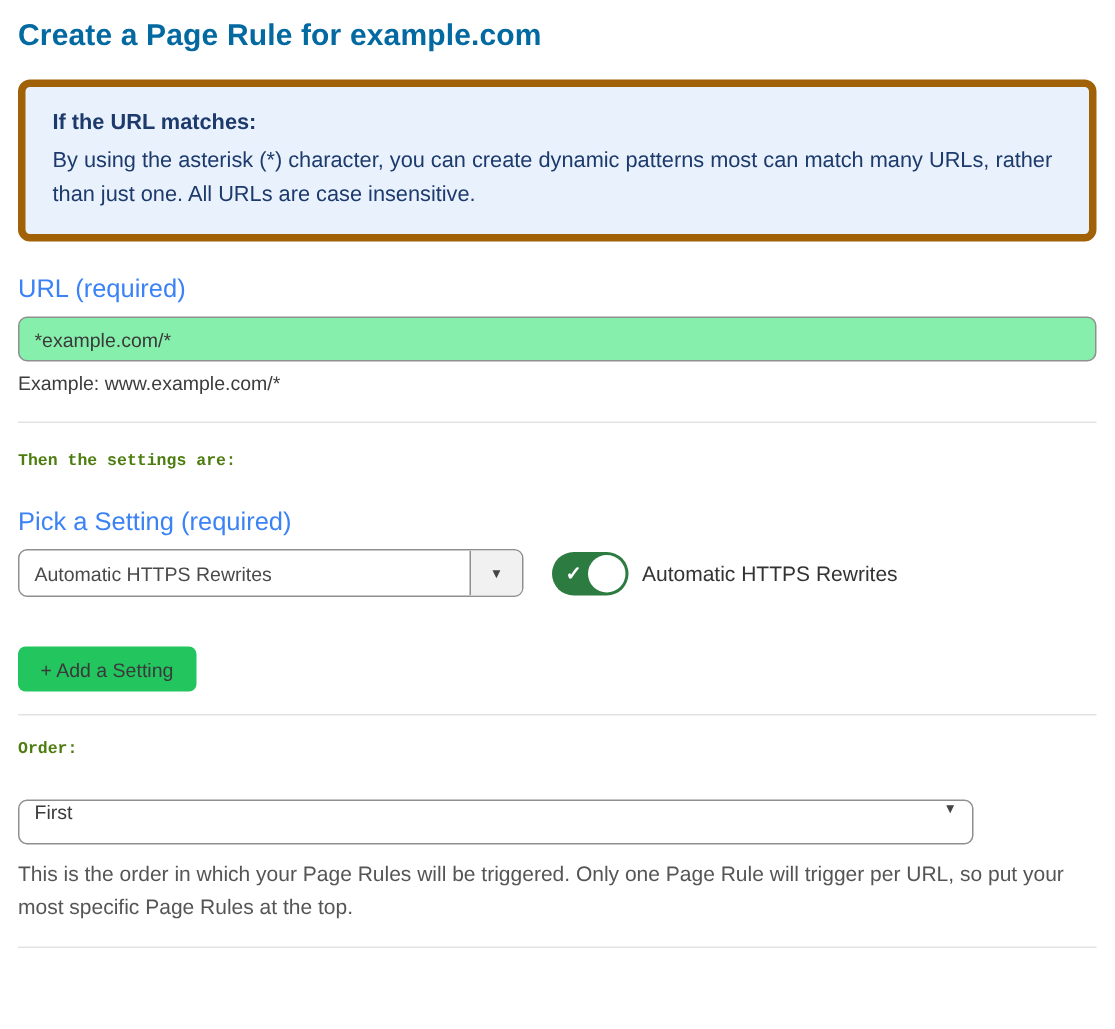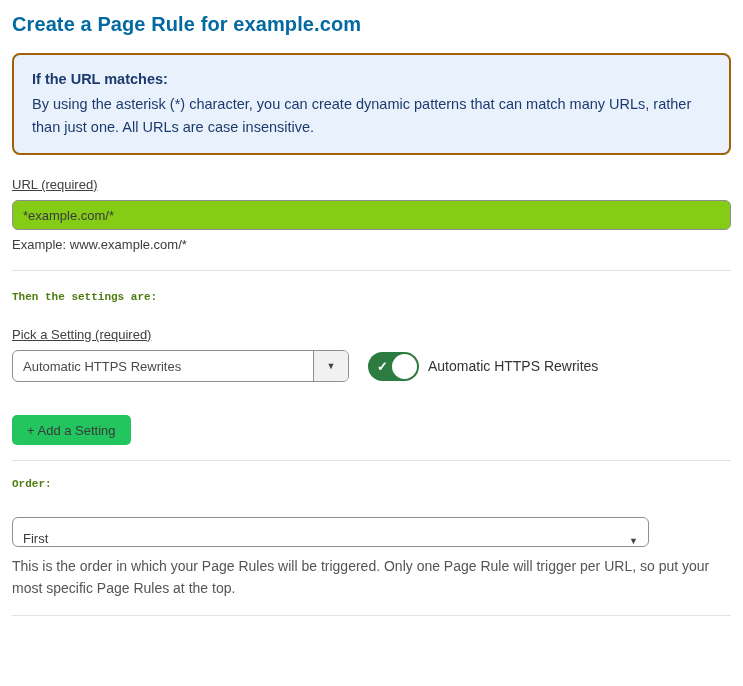--- a/index.html
+++ b/index.html
@@ -16,56 +16,55 @@
   .page-title {
     font-size: 20px;
     font-weight: bold;
     color: #0369a1;
     letter-spacing: 0.1px;
     margin-bottom: 17px;
   }
 
   .info-box {
     background: #e9f2fc;
-    border: 2px solid #a16207;
+    border: 5px solid #a16207;
     border-radius: 8px;
     padding: 13px 18px 14px 18px;
     color: #1d3a6d;
     font-size: 14.5px;
     line-height: 23px;
     margin-bottom: 22px;
   }
   .info-box .info-heading {
     font-weight: bold;
     margin-bottom: 2px;
   }
   .info-box a.info-link {
     color: #3168c4;
     text-decoration: underline;
     cursor: pointer;
   }
   .info-box .info-link-suffix { color: #1d3a6d; }
 
   .field-label {
-    font-size: 13px;
-    color: #404040;
+    font-size: 17px;
+    color: #3b82f6;
     margin-bottom: 8px;
-    text-decoration: underline;
   }
 
   .text-input {
     width: 719px;
     height: 30px;
     border: 1px solid #8f8f8f;
     border-radius: 6px;
     padding: 4px 10px;
     font-family: "Liberation Sans", sans-serif;
     font-size: 13px;
     color: #3a3a3a;
-    background: #84cc16;
+    background: #86efac;
     outline: none;
     display: block;
   }
   .field-hint {
     font-size: 13px;
     color: #3c3c3c;
     margin-top: 7px;
   }
 
   .divider {
@@ -176,21 +175,21 @@
 
   .order-heading { margin-top: 17px; margin-bottom: 27px; }
 
   .full-select {
     width: 637px;
     height: 30px;
     border: 1px solid #8f8f8f;
     border-radius: 6px;
     background: #ffffff;
     display: flex;
-    align-items: flex-end;
+    align-items: flex-start;
     justify-content: space-between;
     padding: 0 10px;
     font-size: 13px;
     color: #3a3a3a;
     cursor: pointer;
   }
   .full-select .select-arrow {
     font-size: 9px;
     color: #444444;
   }
@@ -206,21 +205,21 @@
 </style>
 </head>
 <body>
 
 <div class="container">
 
   <h1 class="page-title">Create a Page Rule for example.com</h1>
 
   <div class="info-box">
     <div class="info-heading">If the URL matches:</div>
-    <div class="info-body">By using the asterisk (*) character, you can create dynamic patterns that can match many URLs, rather than just one. All URLs are case insensitive.</div>
+    <div class="info-body">By using the asterisk (*) character, you can create dynamic patterns most can match many URLs, rather than just one. All URLs are case insensitive.</div>
   </div>
 
   <div class="field-label">URL (required)</div>
   <input type="text" class="text-input" value="*example.com/*" style="">
   <div class="field-hint">Example: www.example.com/*</div>
 
   <hr class="divider divider-1">
 
   <div class="section-heading">Then the settings are:</div>
 

